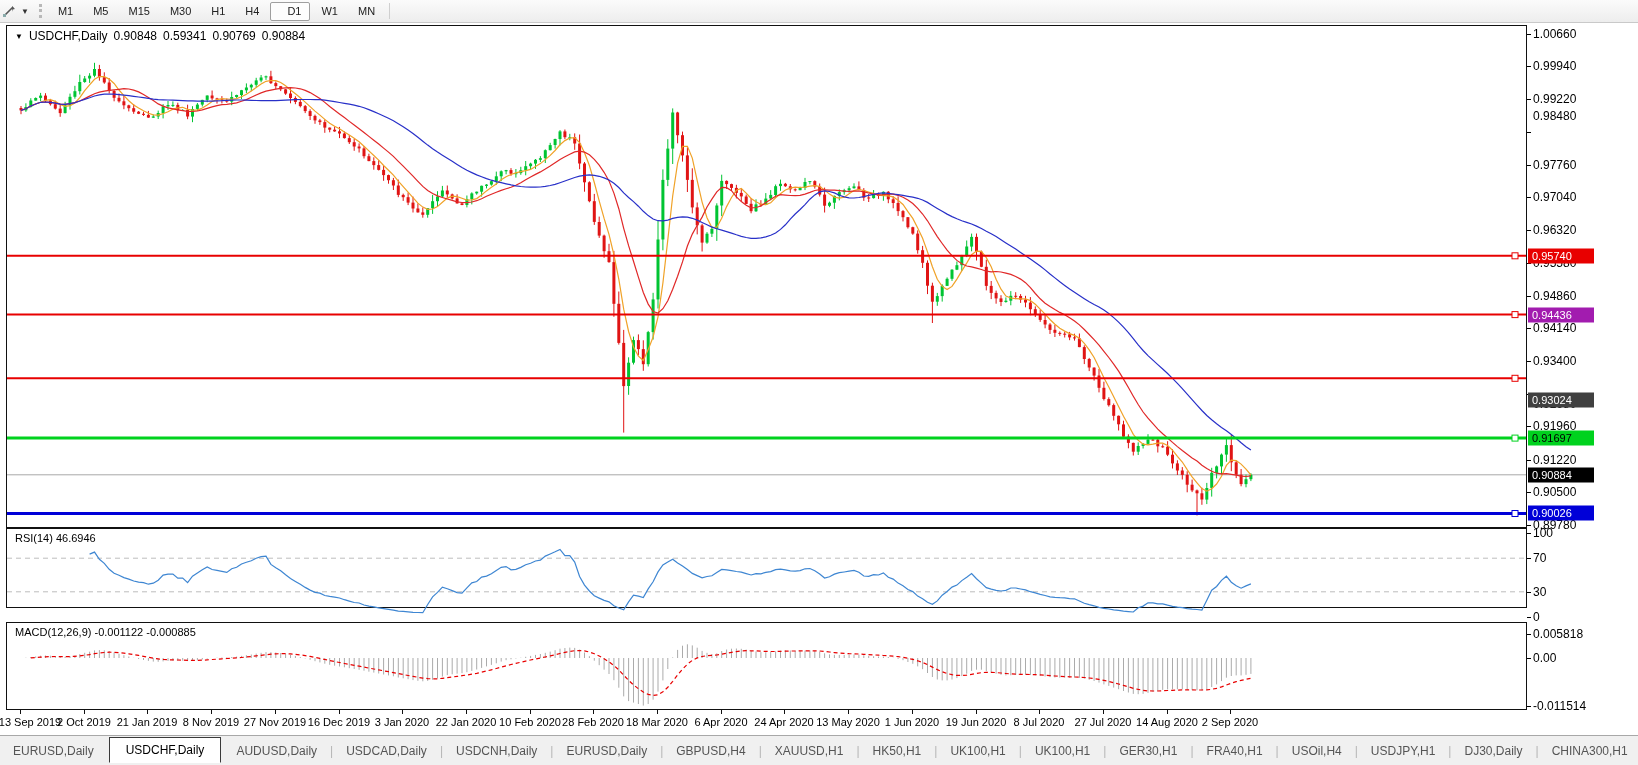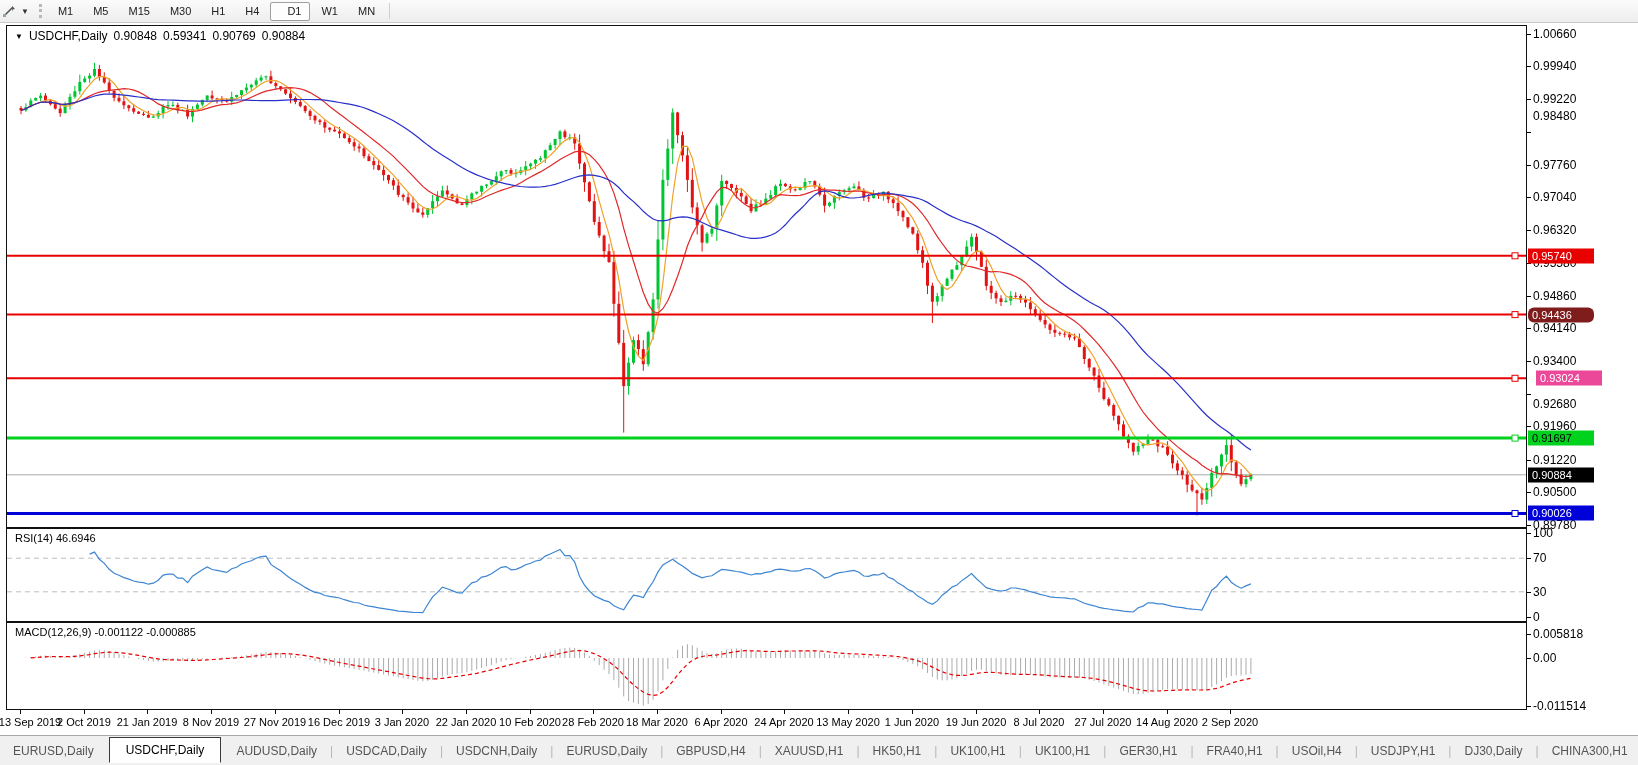--- a/index.html
+++ b/index.html
@@ -20,21 +20,21 @@
   .grip{height:14px;border-left:3px dotted #b8b8b8;margin:0 6px;}
   .tf-btn{
     padding:2px 8px;margin:0 1px;border:1px solid transparent;border-radius:2px;
     color:#222;cursor:default;line-height:13px;
   }
   .tf-btn.active{background:#fdfdfd;border:1px solid #9f9f9f;padding-left:16px;}
   .toolbar-sep{height:16px;border-left:1px solid #cfcfcf;margin:0 4px;}
   
   .pane{position:absolute;left:6px;width:1521px;background:#fff;border:1px solid #111;box-sizing:border-box;}
   #main-pane{top:25px;height:503px;}
-  #rsi-pane{top:528px;height:94px;}
+  #rsi-pane{top:528px;height:80px;}
   #macd-pane{top:622px;height:88px;}
   .pane svg{display:block;}
   .chart-header{
     position:absolute;left:8px;top:3px;font-size:12px;color:#000;
     display:flex;gap:6px;align-items:center;white-space:nowrap;z-index:4;
   }
   .hdr-caret{font-size:8px;}
   .ind-label{position:absolute;left:8px;top:3px;font-size:11px;color:#000;z-index:4;white-space:nowrap;}
   
   #axis-layer{position:absolute;left:0;top:0;width:1638px;height:765px;pointer-events:none;}
@@ -922,22 +922,22 @@
     <div class="ptick-label" style="top: 404px;">0.92680</div>
     <div class="ptick-dash" style="top: 426px;"></div>
     <div class="ptick-label" style="top: 426px;">0.91960</div>
     <div class="ptick-dash" style="top: 460px;"></div>
     <div class="ptick-label" style="top: 460px;">0.91220</div>
     <div class="ptick-dash" style="top: 492px;"></div>
     <div class="ptick-label" style="top: 492px;">0.90500</div>
     <div class="ptick-dash" style="top: 525px;"></div>
     <div class="ptick-label" style="top: 525px;">0.89780</div>
     <div class="price-tag" style="top: 256px; background: rgb(232, 0, 0); color: rgb(255, 255, 255);">0.95740</div>
-    <div class="price-tag" style="top: 315px; background: #7f1d1d; color: rgb(255, 255, 255); border-radius: 6px;">0.94436</div>
-    <div class="price-tag" style="top: 378px; background: #ec4899; color: rgb(255, 255, 255); margin-left: 8px;">0.93024</div>
+    <div class="price-tag" style="top: 315px; background: #a21caf; color: rgb(255, 255, 255);">0.94436</div>
+    <div class="price-tag" style="top: 400px; background: #404040; color: rgb(255, 255, 255);">0.93024</div>
     <div class="price-tag" style="top: 438px; background: rgb(0, 210, 30); color: rgb(0, 0, 0);">0.91697</div>
     <div class="price-tag" style="top: 513px; background: rgb(0, 0, 216); color: rgb(255, 255, 255);">0.90026</div>
     <div class="price-tag" style="top: 475px; background: rgb(0, 0, 0); color: rgb(255, 255, 255);">0.90884</div>
     <div class="ptick-dash" style="top: 533px;"></div>
     <div class="ptick-label" style="top: 533px;">100</div>
     <div class="ptick-dash" style="top: 558px;"></div>
     <div class="ptick-label" style="top: 558px;">70</div>
     <div class="ptick-dash" style="top: 592px;"></div>
     <div class="ptick-label" style="top: 592px;">30</div>
     <div class="ptick-dash" style="top: 617px;"></div>

